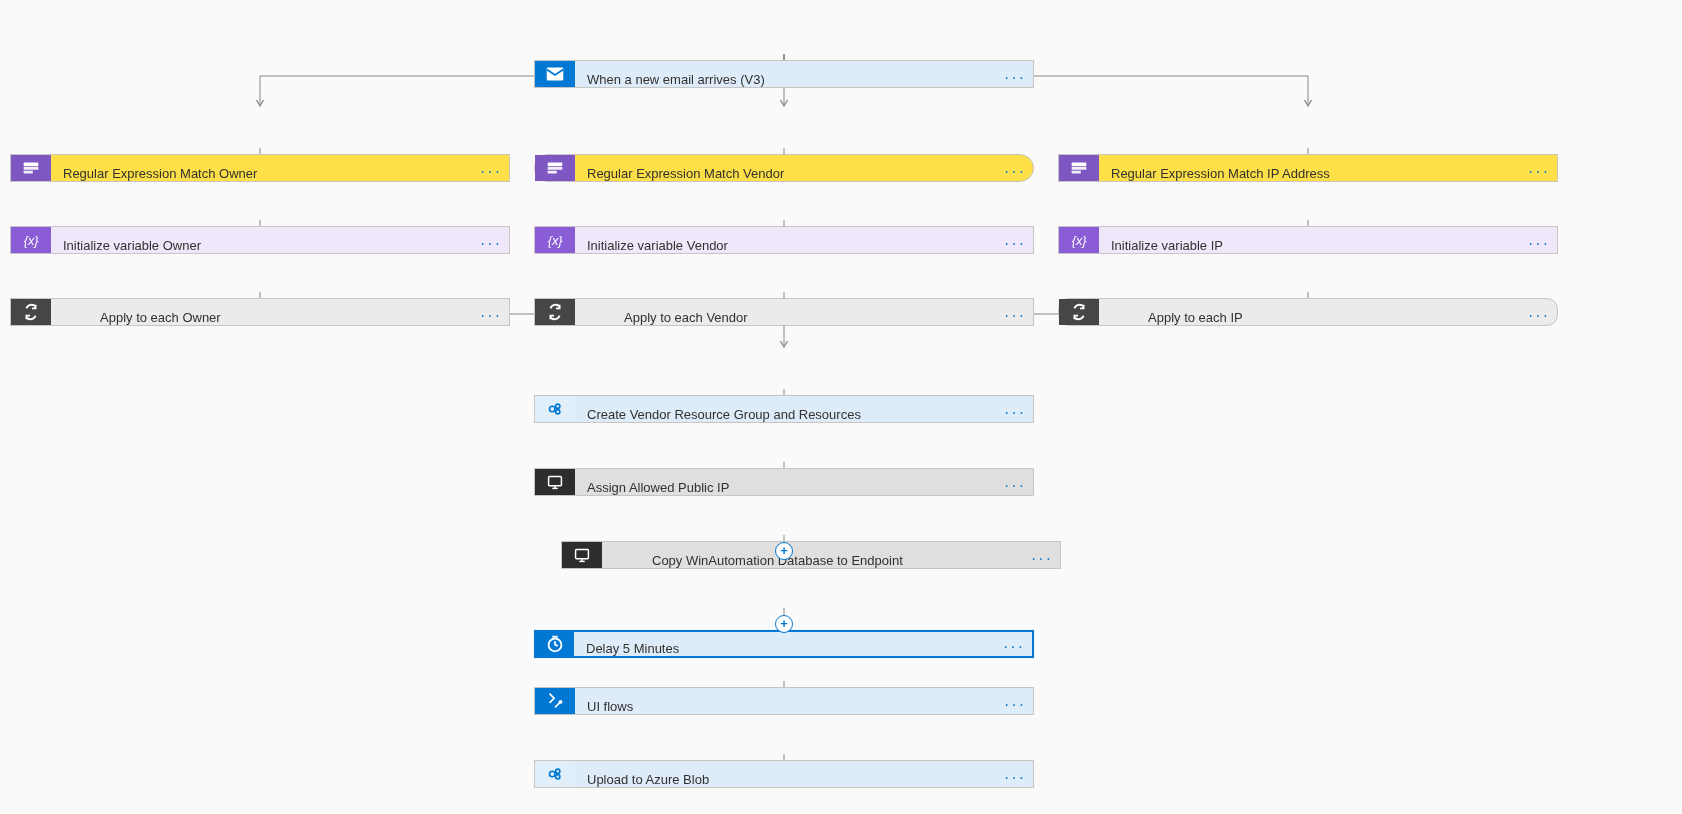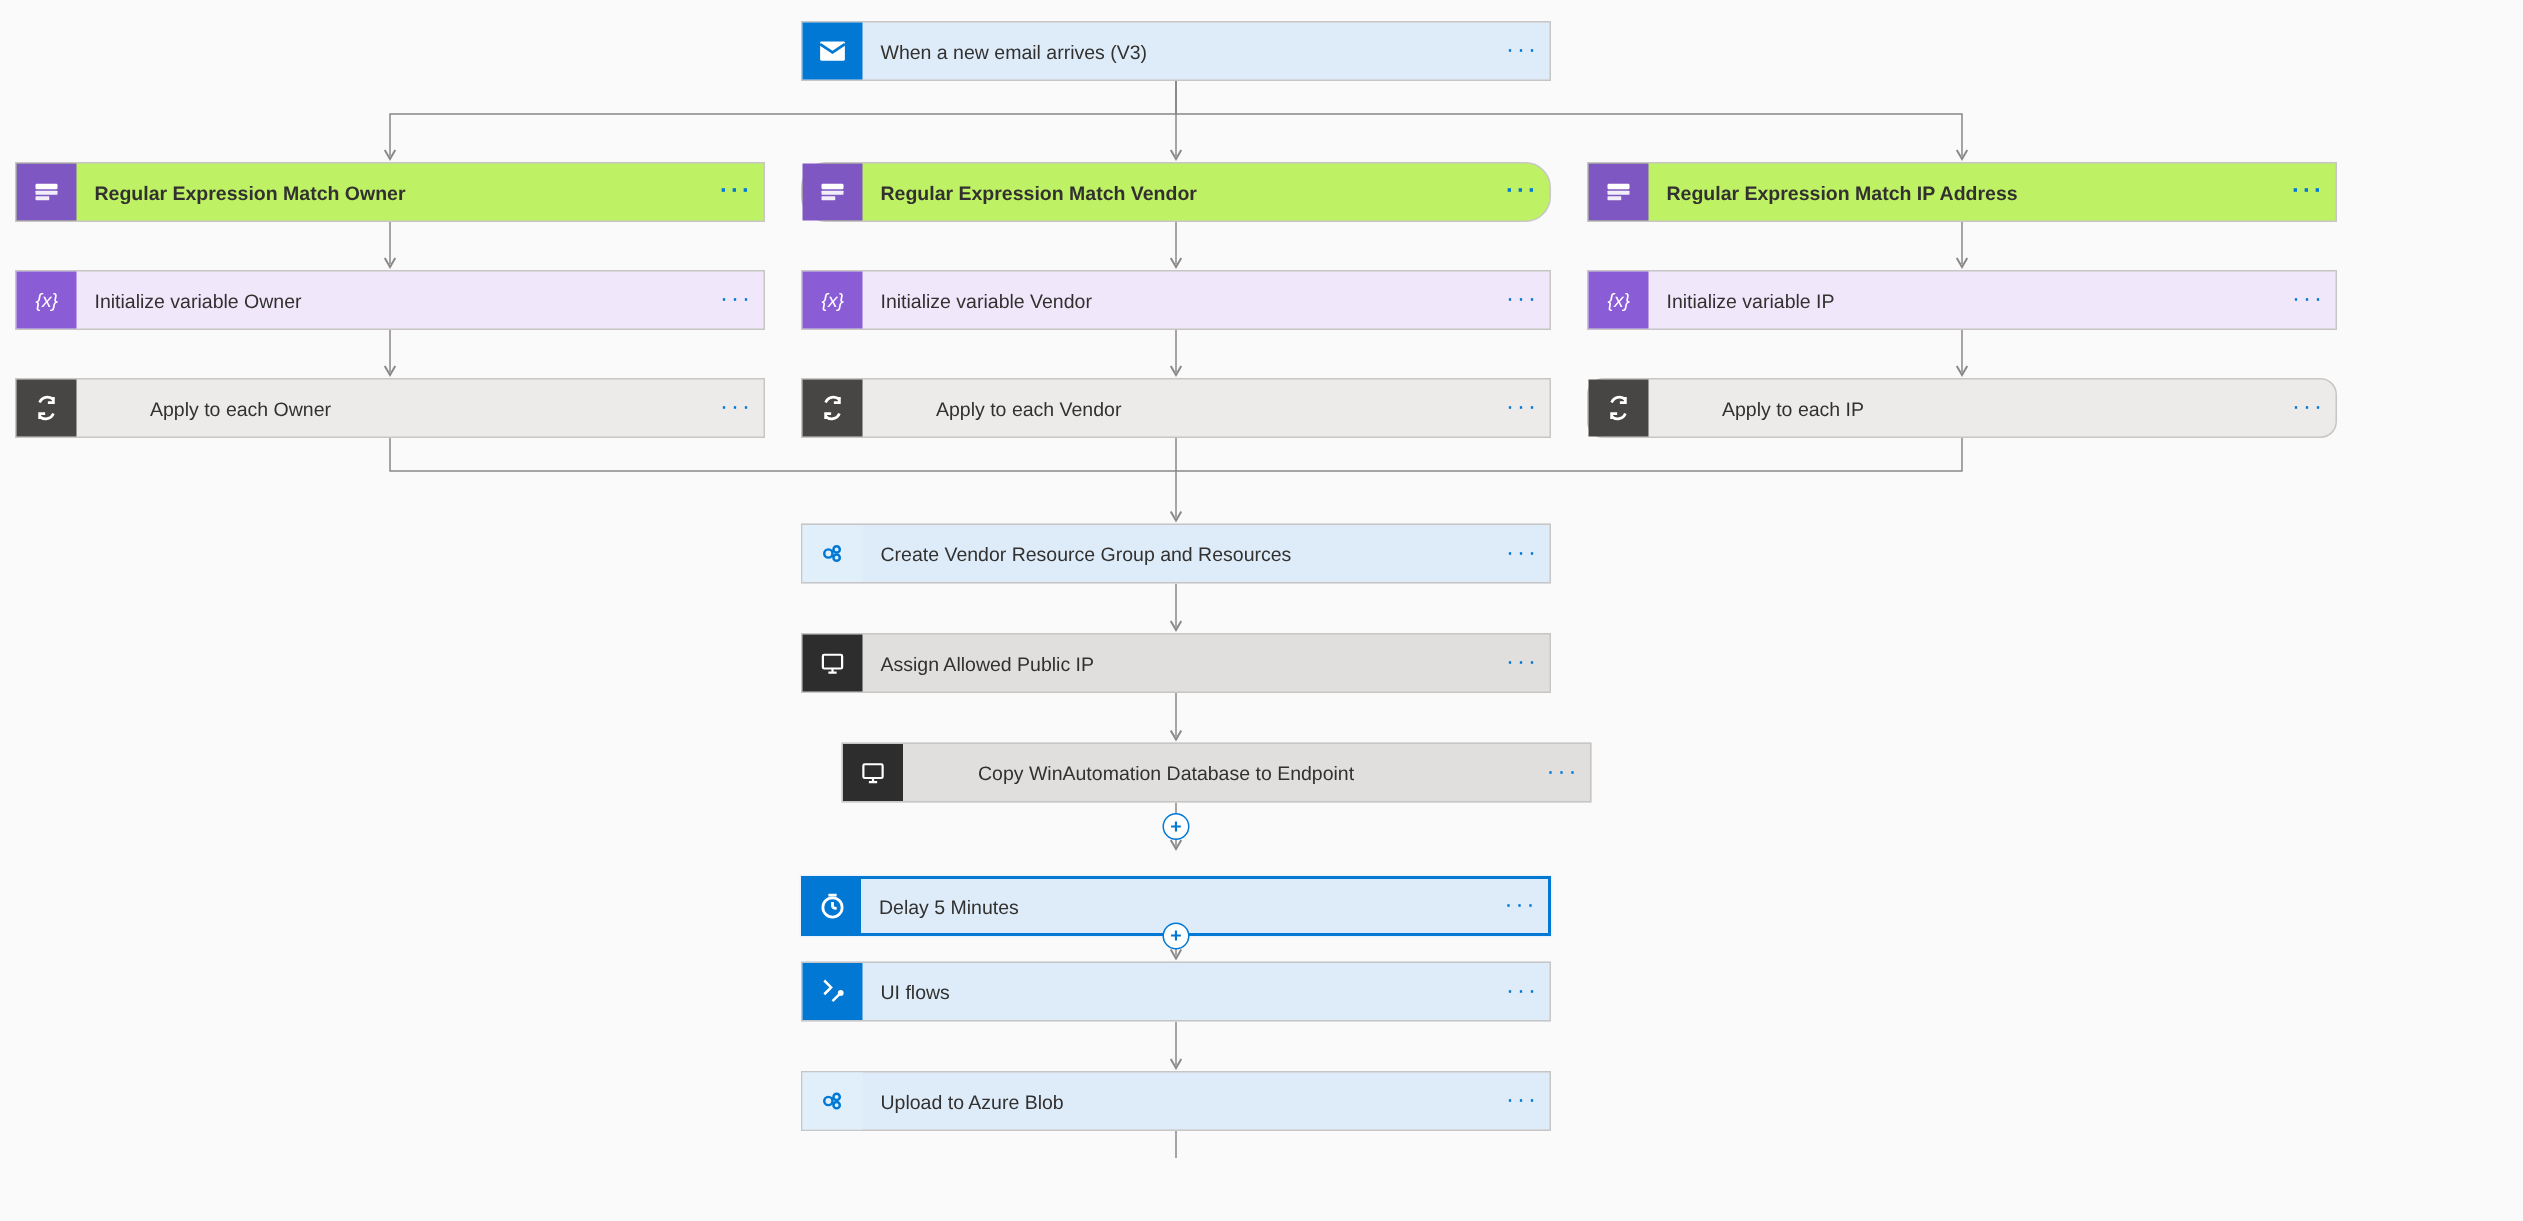--- a/index.html
+++ b/index.html
@@ -21,25 +21,26 @@
   svg.connectors {
     position: absolute;
     top: 0; left: 0;
     width: 1682px;
     height: 814px;
     pointer-events: none;
   }
   .flow-card {
     position: absolute;
     display: flex;
-    align-items: center;
+    align-items: flex-end;
     border: 1px solid #c8c6c4;
-    height: 40px;
+    height: 28px;
     background: #fff;
     cursor: pointer;
+    margin-top: 46px;
   }
   .flow-card.selected {
     border: 2px solid #0078d4;
     box-shadow: 0 0 0 1px rgba(0,120,212,0.05);
   }
   .flow-icon {
     width: 40px;
     height: 100%;
     display: flex;
     align-items: center;
@@ -63,21 +64,21 @@
     text-align: center;
     padding-right: 6px;
     cursor: pointer;
     user-select: none;
   }
 
   
   .ic-blue    { background: #0078d4; color: #fff; }
   .body-lblue { background: #deecf9; }
   .ic-purple1 { background: #7e57c2; color: #fff; }
-  .body-lpurp1{ background: #bef264; font-weight: bold; }
+  .body-lpurp1{ background: #fde047; }
   .ic-purple2 { background: #8a5cd6; color: #fff; }
   .body-lpurp2{ background: #f0e7fa; }
   .ic-grey    { background: #484644; color: #fff; }
   .body-lgrey { background: #edebe9; gap: 37px; }
   .ic-dark    { background: #2d2d2d; color: #fff; }
   .body-lgrey2{ background: #e1dfdd; }
 
   .plus-btn {
     position: absolute;
     width: 18px; height: 18px;

